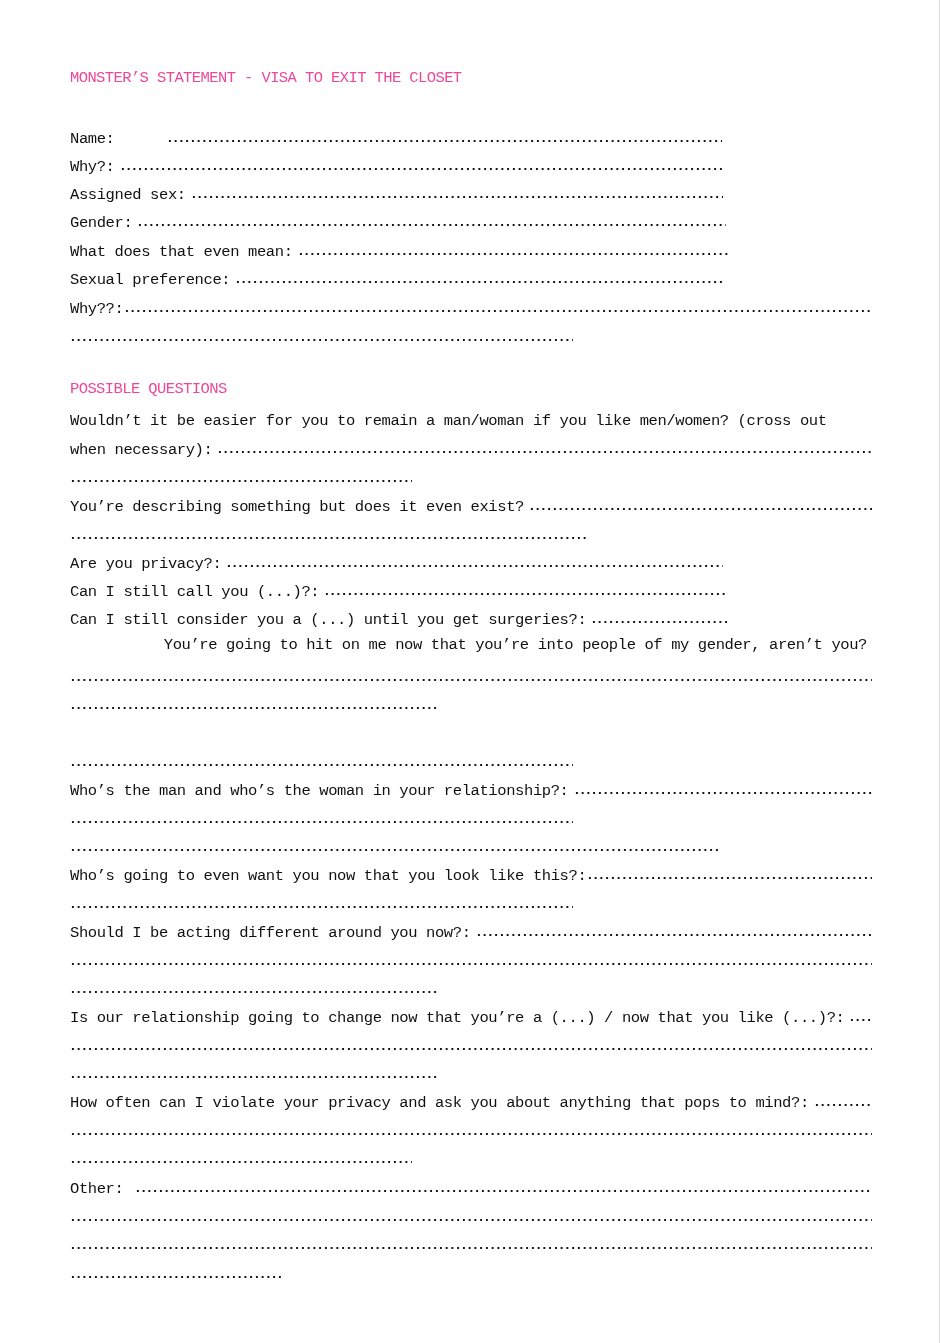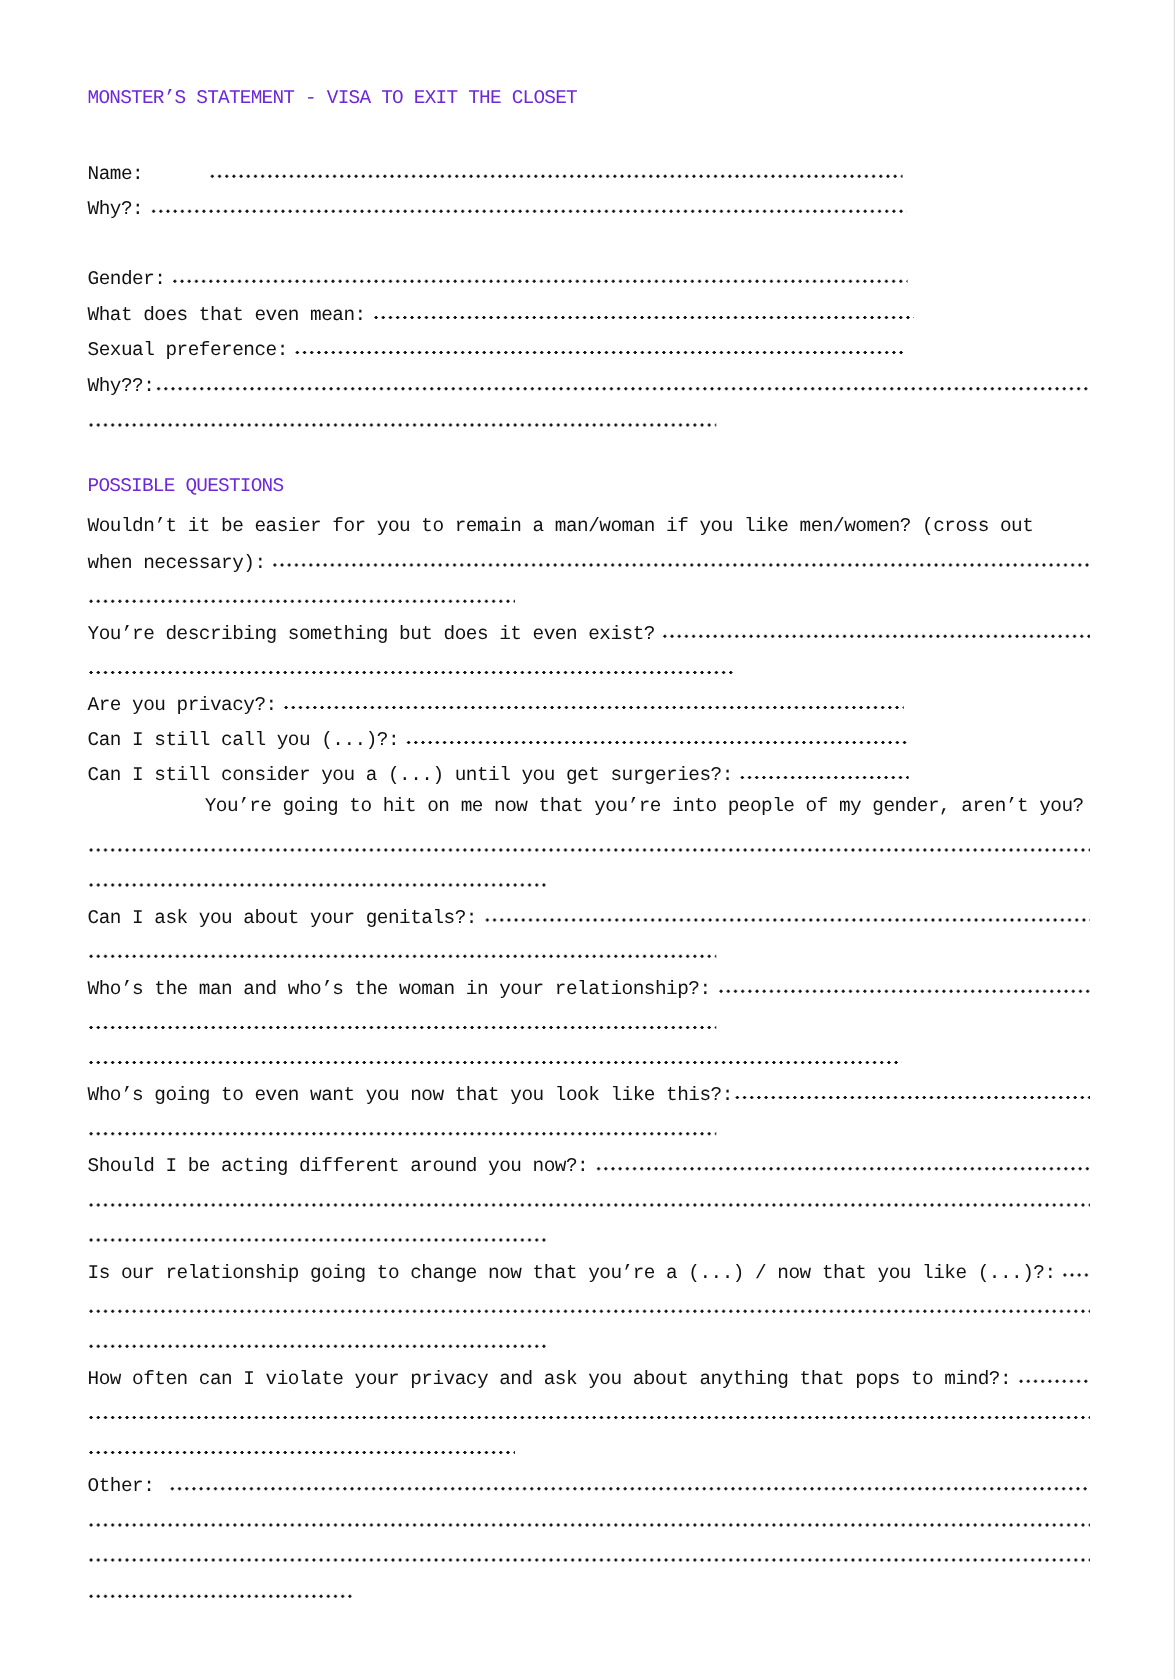--- a/index.html
+++ b/index.html
@@ -18,36 +18,40 @@
   .label { flex:0 0 auto; padding-right:5px; }
   .label.nopad { padding-right:1px; }
   .leader {
     flex:1 1 auto; height:4px; margin-bottom:5px;
     background-image: radial-gradient(circle, #111 1.15px, transparent 1.35px);
     background-size:5.75px 4px; background-repeat:repeat-x; background-position:left center;
   }
   .title, .section {
     position:absolute; left:70px;
     font-family: "Liberation Mono", "DejaVu Sans Mono", monospace;
-    font-size:15.5px; color:#6d28d9; letter-spacing:-0.6px; white-space:nowrap;
+    font-size:15.5px; color:#ec4899; letter-spacing:-0.6px; white-space:nowrap;
   }
 </style>
 </head>
 <body>
 
 <div class="page">
 
   <div class="title" style="top:69px;">MONSTER’S STATEMENT - VISA TO EXIT THE CLOSET</div>
 
   <div class="line" style="top:126px; width:652px;gap:47px;">
     <span class="label">Name:</span>
     <span class="leader"></span>
   </div>
   <div class="line" style="top:154px; width:655px;">
     <span class="label">Why?:</span>
+    <span class="leader"></span>
+  </div>
+  <div class="line" style="top:182px; width:653px;">
+    <span class="label">Assigned sex:</span>
     <span class="leader"></span>
   </div>
   <div class="line" style="top:210px; width:656px;">
     <span class="label">Gender:</span>
     <span class="leader"></span>
   </div>
   <div class="line" style="top:239px; width:661px;">
     <span class="label">What does that even mean:</span>
     <span class="leader"></span>
   </div>
@@ -101,24 +105,20 @@
     <span class="label">You’re going to hit on me now that you’re into people of my gender, aren’t you?</span>
     <span class="leader"></span>
   </div>
   <div class="line" style="top:665px; width:802px;">
     <span class="leader"></span>
   </div>
   <div class="line" style="top:693px; width:369px;">
     <span class="leader"></span>
   </div>
 
-  <div class="line" style="top:721px; width:802px;">
-    <span class="label">Can I ask you about your genitals?:</span>
-    <span class="leader"></span>
-  </div>
   <div class="line" style="top:750px; width:503px;">
     <span class="leader"></span>
   </div>
 
   <div class="line" style="top:778px; width:802px;">
     <span class="label">Who’s the man and who’s the woman in your relationship?:</span>
     <span class="leader"></span>
   </div>
   <div class="line" style="top:807px; width:503px;">
     <span class="leader"></span>

